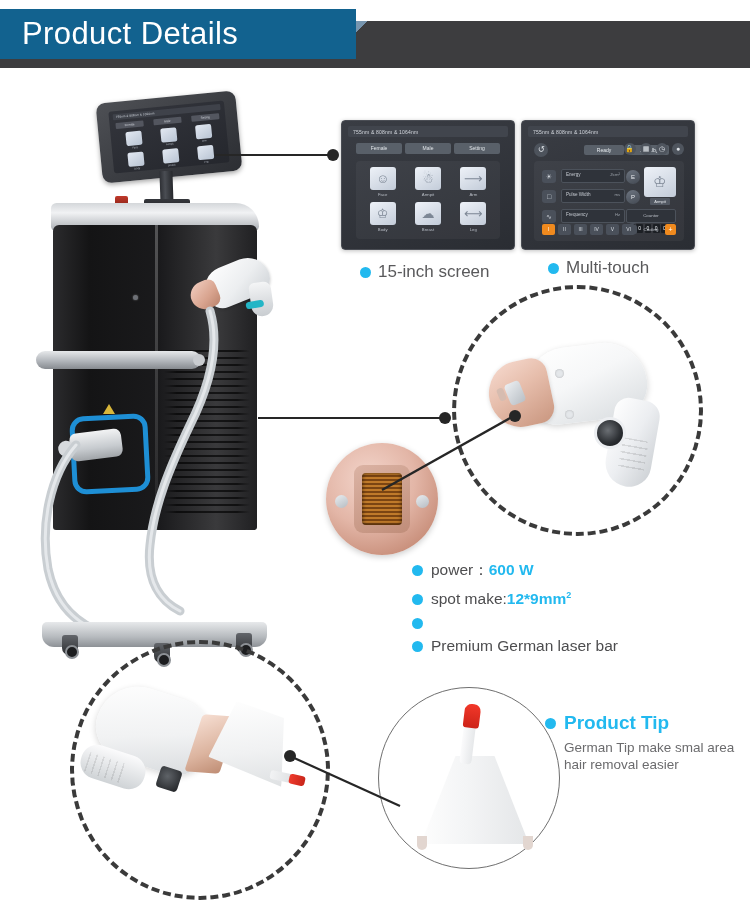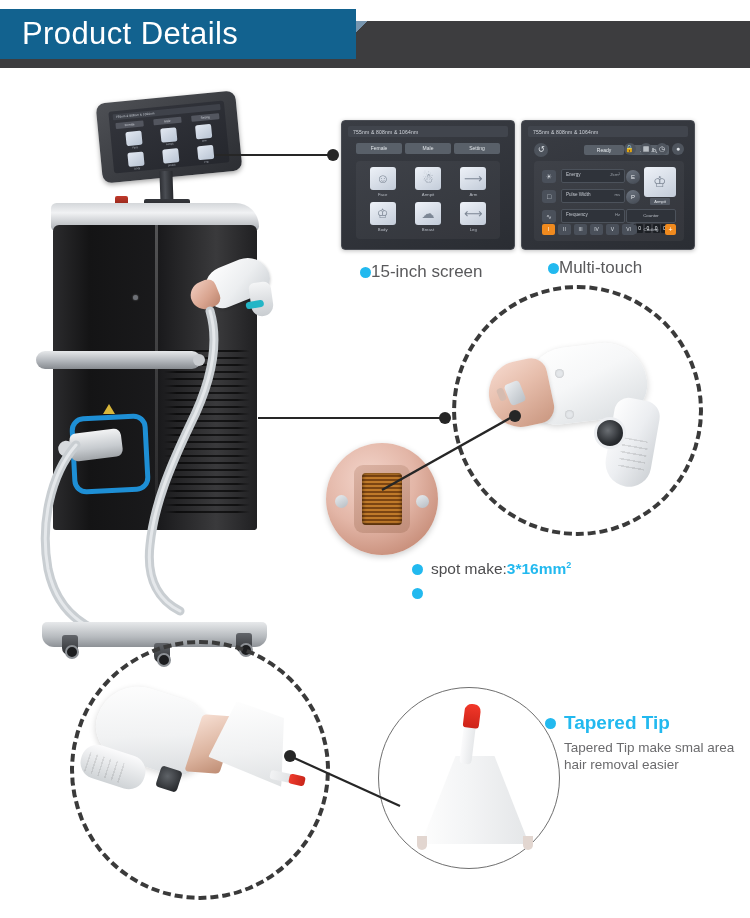--- a/index.html
+++ b/index.html
@@ -159,21 +159,21 @@
               text-align:center;line-height:9px;}
   .b-cool .tx{flex:1;font-size:4.4px;color:#c7ccd3;text-align:center;}
   .b-cool .pl{width:11px;height:11px;background:#f08a1e;border-radius:2px;color:#fff;font-size:7px;
               text-align:center;line-height:11px;}
   .b-levels{position:absolute;left:8px;bottom:6px;display:flex;gap:3px;}
   .b-levels i{width:13px;height:11px;border-radius:2px;background:#4a505a;color:#d7dce2;font-style:normal;
               font-size:5px;text-align:center;line-height:11px;}
   .b-levels i.on{background:#f08a1e;color:#fff;}
 
   
-  .cap{position:absolute;display:flex;align-items:center;gap:0;justify-content:space-between;}
+  .cap{position:absolute;display:flex;align-items:center;gap:7px;justify-content:space-between;}
   .cap .dot{width:11px;height:11px;border-radius:50%;background:#22b9ef;flex:none;}
   .cap .tx{font-size:17px;color:#59595b;white-space:nowrap;}
   .capA{left:360px;top:262px;}
   .capB{left:548px;top:258px;}
 
   
   .dcircle{position:absolute;border-radius:50%;border:4px dashed #3a3a3a;}
   .circHP{left:452px;top:285px;width:243px;height:243px;}
   .circLeft{left:70px;top:640px;width:252px;height:252px;}
   .circTip{left:378px;top:687px;width:180px;height:180px;border:1.2px solid #6f6f6f;border-style:solid;}
@@ -518,33 +518,41 @@
     <i style="left:0;"></i>
     <i style="right:0;"></i>
   </div>
   <div class="tipProd-stem"></div>
   <div class="tipProd-red"></div>
 </div>
 
 <div class="specs">
   <div class="spec">
     <div class="sd"></div>
-    <div class="st"><span>spot make:</span><span class="hl">3*16</span><span class="hl">mm</span><sup class="hl">2</sup></div>
+    <div class="st"><span>power：</span><span class="hl">600 W</span></div>
   </div>
   <div class="spec">
     <div class="sd"></div>
+    <div class="st"><span>spot make:</span><span class="hl">12*9</span><span class="hl">mm</span><sup class="hl">2</sup></div>
+  </div>
+  <div class="spec">
+    <div class="sd"></div>
+  </div>
+  <div class="spec">
+    <div class="sd"></div>
+    <div class="st"><span>Premium German laser bar</span></div>
   </div>
 </div>
 
 <div class="ttblock">
   <div class="tt-head">
     <div class="td"></div>
-    <div class="tt">Tapered Tip</div>
-  </div>
-  <div class="tt-desc">Tapered Tip make smal area hair removal easier</div>
+    <div class="tt">Product Tip</div>
+  </div>
+  <div class="tt-desc">German Tip make smal area hair removal easier</div>
 </div>
 
 <svg style="position:absolute;left:0;top:0;width:750px;height:918px;pointer-events:none;">
   <line x1="215" y1="155" x2="330" y2="155" stroke="#262626" stroke-width="2"></line>
   <circle cx="333" cy="155" r="6" fill="#262626"></circle>
 
   <line x1="258" y1="418" x2="442" y2="418" stroke="#262626" stroke-width="2"></line>
   <circle cx="445" cy="418" r="6" fill="#262626"></circle>
 
   <line x1="382" y1="490" x2="512" y2="417" stroke="#262626" stroke-width="2.4"></line>

